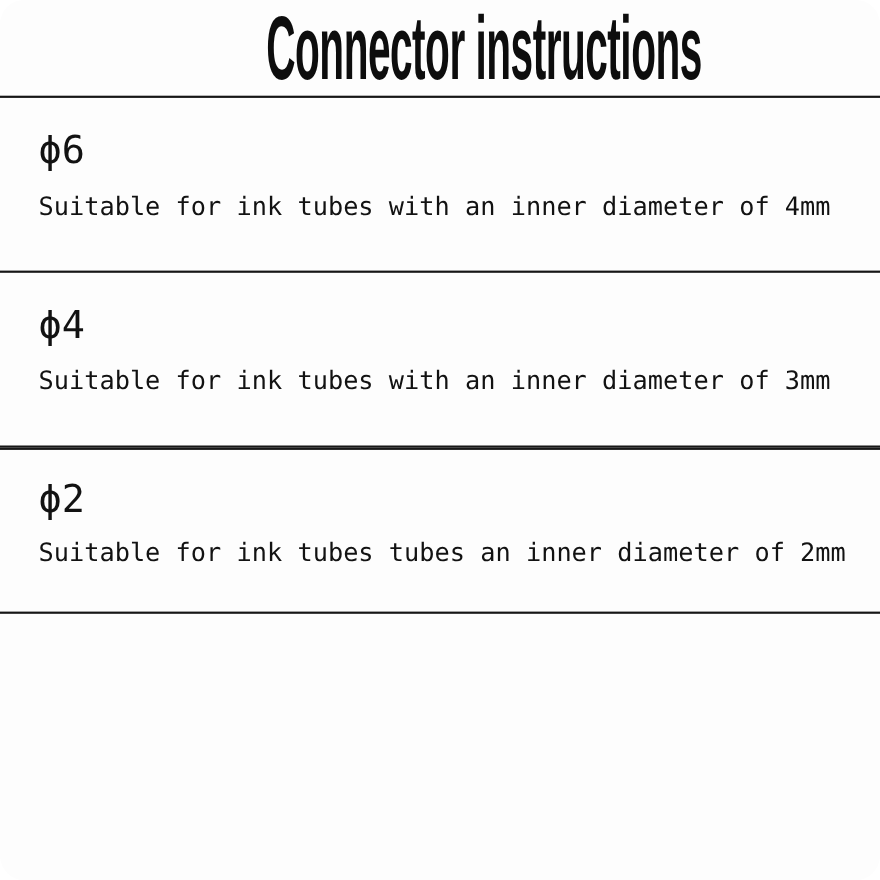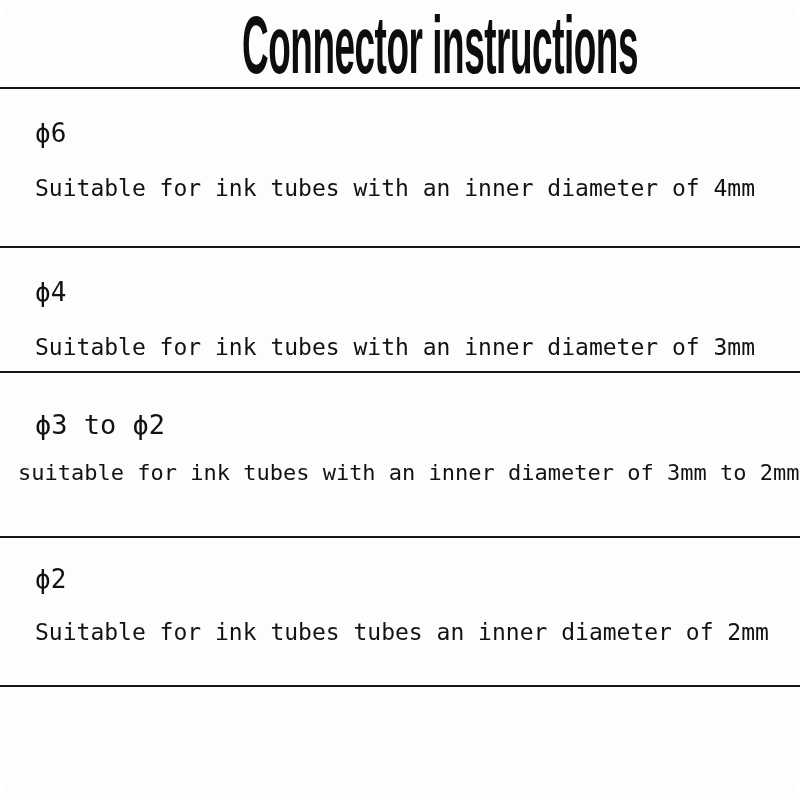--- a/index.html
+++ b/index.html
@@ -37,27 +37,27 @@
     transform-origin: 50% 50%;
     white-space: nowrap;
     color: #0d0d0d;
   }
   .divider {
     height: 2px;
     background: var(--divider);
   }
   .section { position: relative; }
   .sec-1 { height: 157px; }
-  .sec-2 { height: 123px; }
+  .sec-2 { height: 157px; }
   .sec-3 { height: 163px; }
   .sec-4 { height: 147px; padding-left: 34px; }
   .diameter-label {
     position: absolute;
     left: 35px;
-    font-size: 26px;
+    font-size: 35px;
     line-height: 1;
     white-space: nowrap;
   }
   .sec-1 .diameter-label { top: 31px; }
   .sec-2 .diameter-label { top: 31px; }
   .sec-3 .diameter-label { top: 38px; font-size: 27px; }
   .sec-4 .diameter-label { top: 28px; }
   .diameter-description {
     position: absolute;
     left: 35px;
@@ -89,24 +89,20 @@
 
   <div class="divider"></div>
 
   <section class="section sec-2">
     <div class="diameter-label">ϕ4</div>
     <div class="diameter-description">Suitable for ink tubes with an inner diameter of 3mm</div>
   </section>
 
   <div class="divider"></div>
 
-  <section class="section sec-3">
-    <div class="diameter-label">ϕ3 to ϕ2</div>
-    <div class="diameter-description">suitable for ink tubes with an inner diameter of 3mm to 2mm</div>
-  </section>
 
   <div class="divider"></div>
 
   <section class="section sec-4">
     <div class="diameter-label">ϕ2</div>
     <div class="diameter-description">Suitable for ink tubes tubes an inner diameter of 2mm</div>
   </section>
 
   <div class="divider"></div>
 

